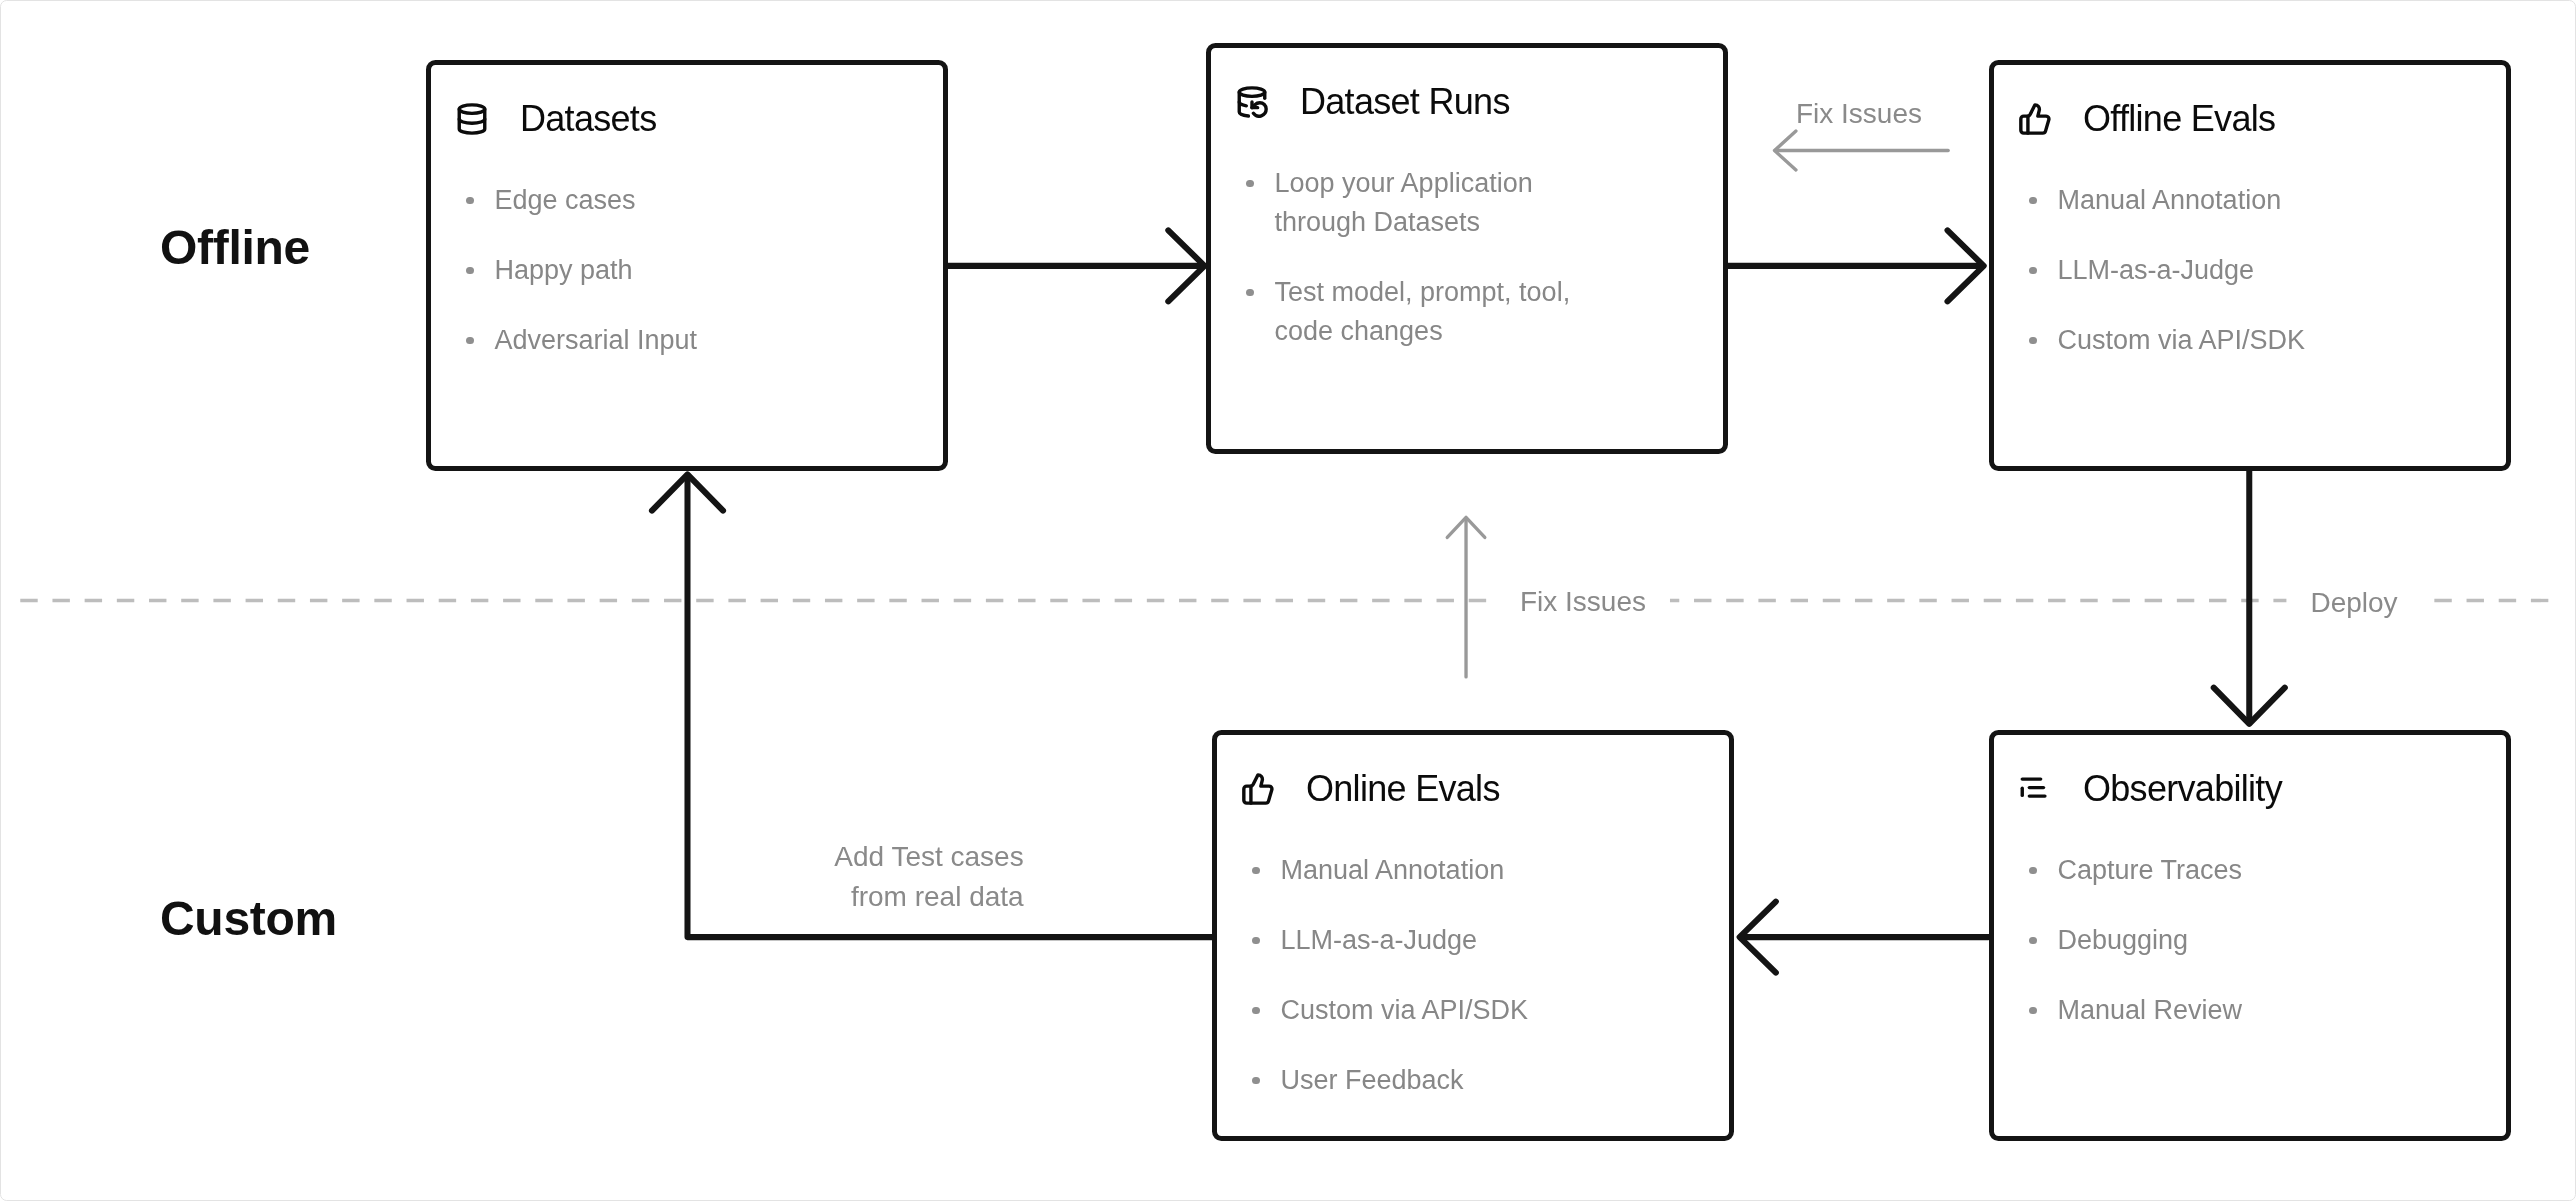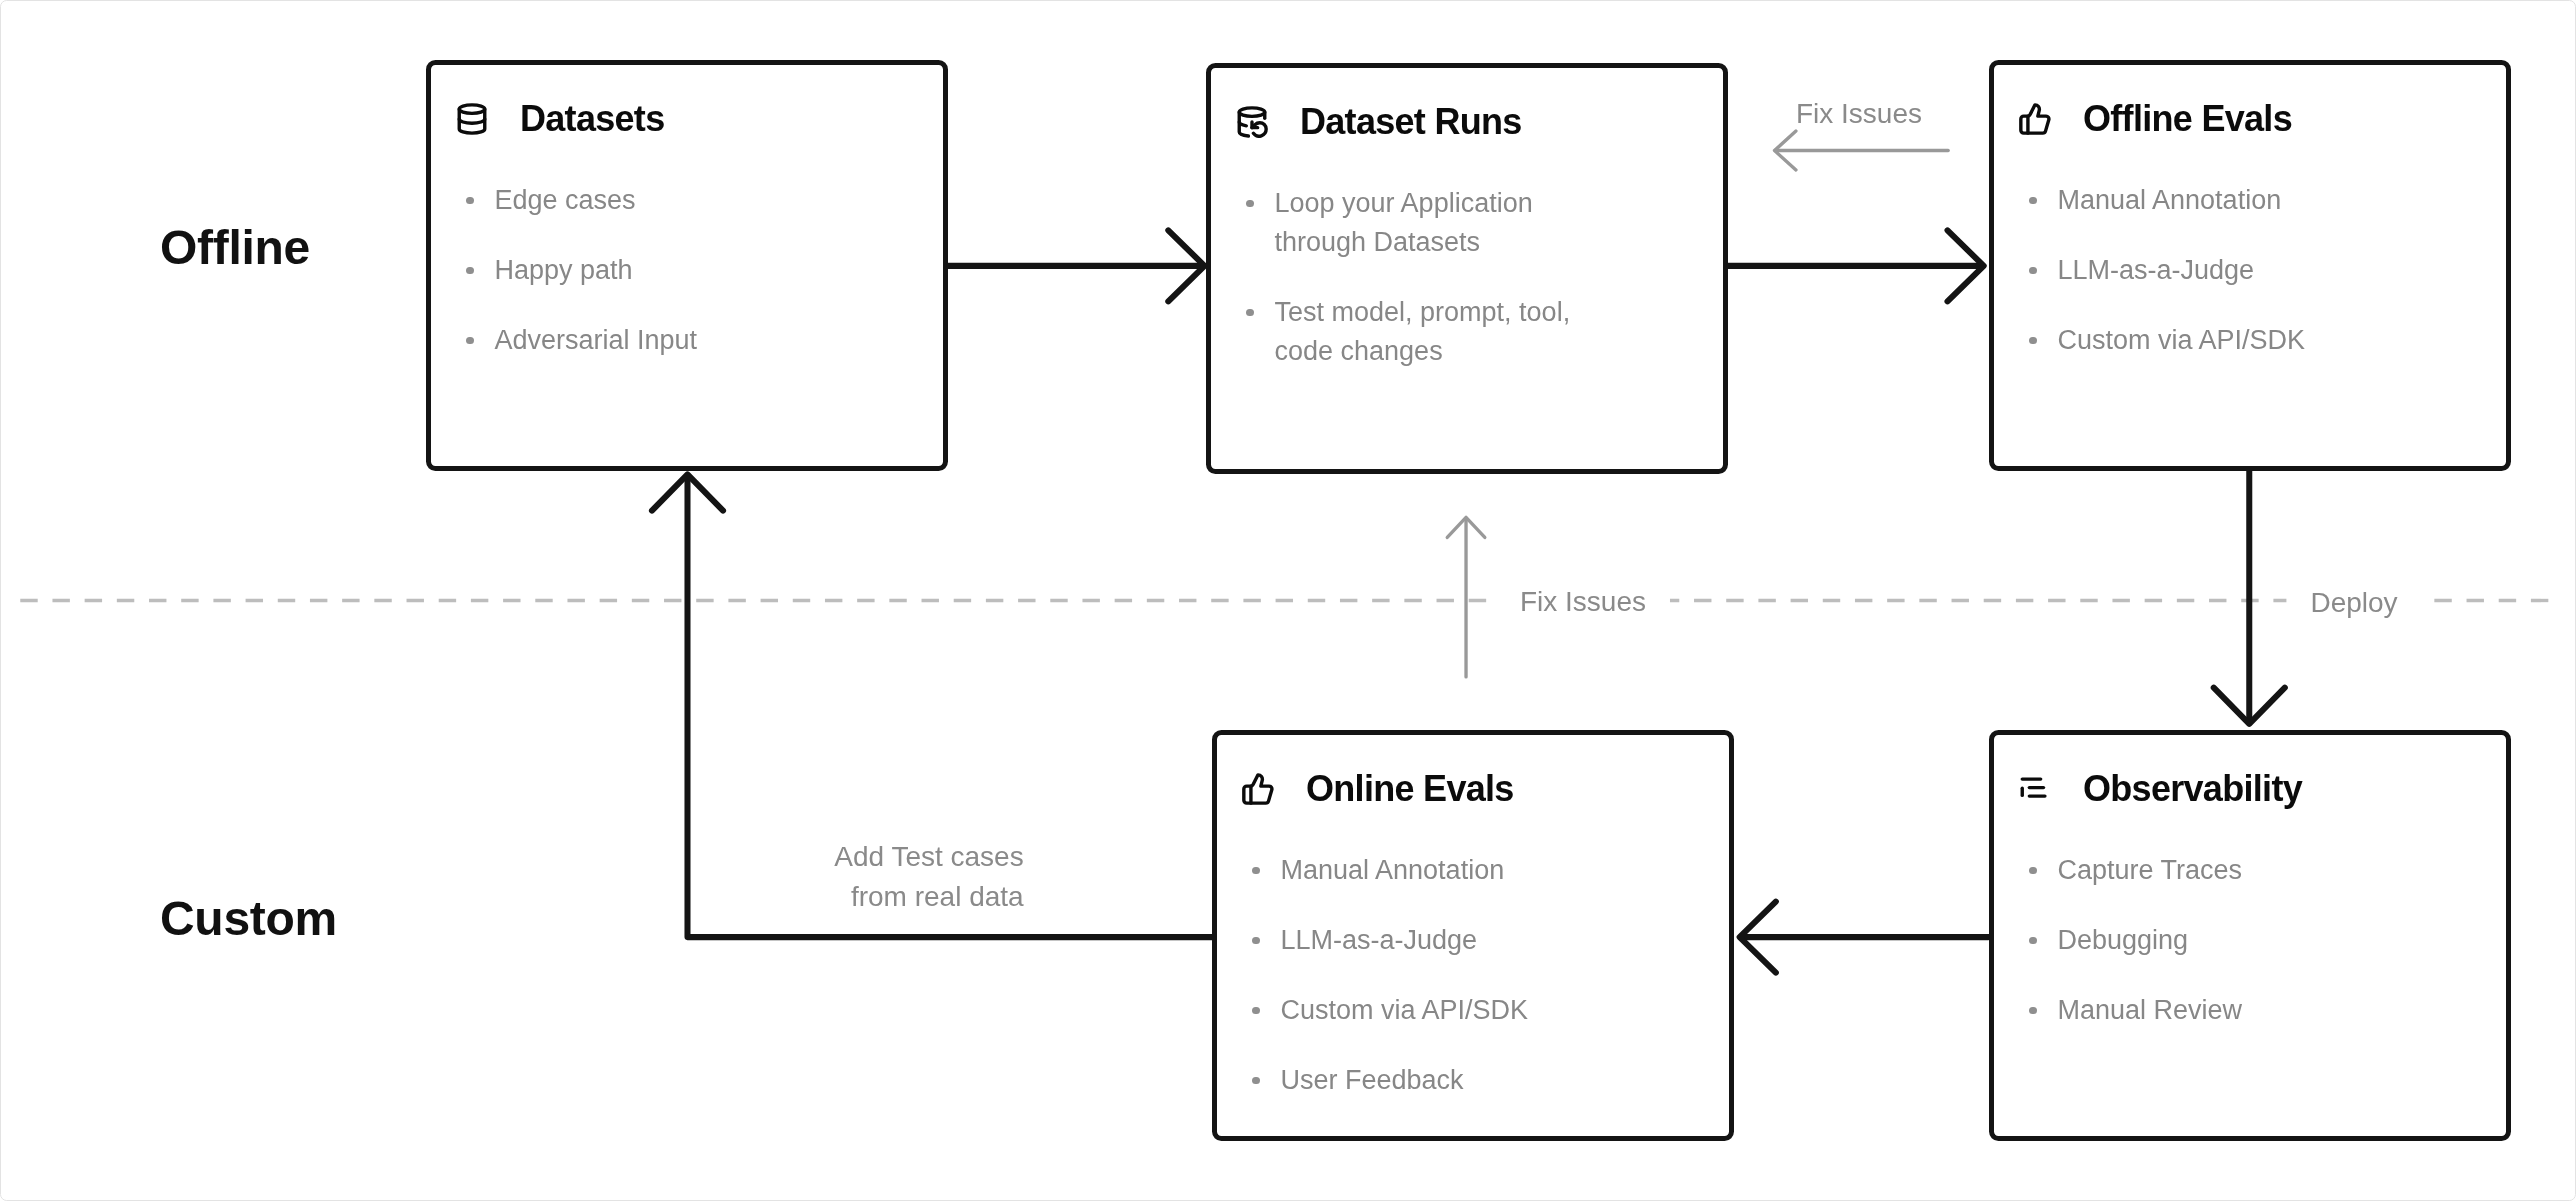--- a/index.html
+++ b/index.html
@@ -21,21 +21,21 @@
   }
   .box{
     position:absolute;width:522px;height:411px;z-index:2;
     background:#ffffff;border:5.4px solid #141414;border-radius:9.4px;
     box-sizing:border-box;
   }
   .box-header{position:absolute;left:24px;top:32px;display:flex;align-items:center;}
   .box-icon{width:34px;height:34px;color:#0b0b0b;flex:0 0 auto;}
   .box-icon svg{width:34px;height:34px;display:block;}
   .box-title{
-    margin-left:31px;font-size:36px;font-weight:700;color:#0b0b0b;
+    margin-left:31px;font-size:36px;font-weight:400;color:#0b0b0b;
     line-height:43px;letter-spacing:-0.7px;white-space:nowrap;
   }
   .feature-list{
     position:absolute;left:34px;top:116px;margin:0;padding:0;list-style:none;
     width:376px;
   }
   .feature-list li{
     position:relative;padding-left:29.5px;margin:0 0 31px 0;
     font-size:27px;line-height:39px;color:#878787;
   }
@@ -112,21 +112,21 @@
       </span>
       <span class="box-title">Datasets</span>
     </div>
     <ul class="feature-list">
       <li>Edge cases</li>
       <li>Happy path</li>
       <li>Adversarial Input</li>
     </ul>
   </div>
 
-  <div class="box" style="left:1205px;top:62px">
+  <div class="box" style="left:1205px;top:42px">
     <div class="box-header">
       <span class="box-icon">
         <svg viewBox="0 0 24 24" stroke="currentColor" fill="none" stroke-width="2.4" stroke-linecap="round" stroke-linejoin="round">
           <ellipse cx="12" cy="5" rx="9" ry="3"></ellipse>
           <path d="M3 12a9 3 0 0 0 5 2.69"></path>
           <path d="M21 9.3V5"></path>
           <path d="M3 5v14a9 3 0 0 0 6.47 2.88"></path>
           <path d="M12 12v4h4"></path>
           <path d="M13 20a5 5 0 0 0 9-3 4.5 4.5 0 0 0-4.5-4.5c-1.33 0-2.54.54-3.41 1.41L12 16"></path>
         </svg>

